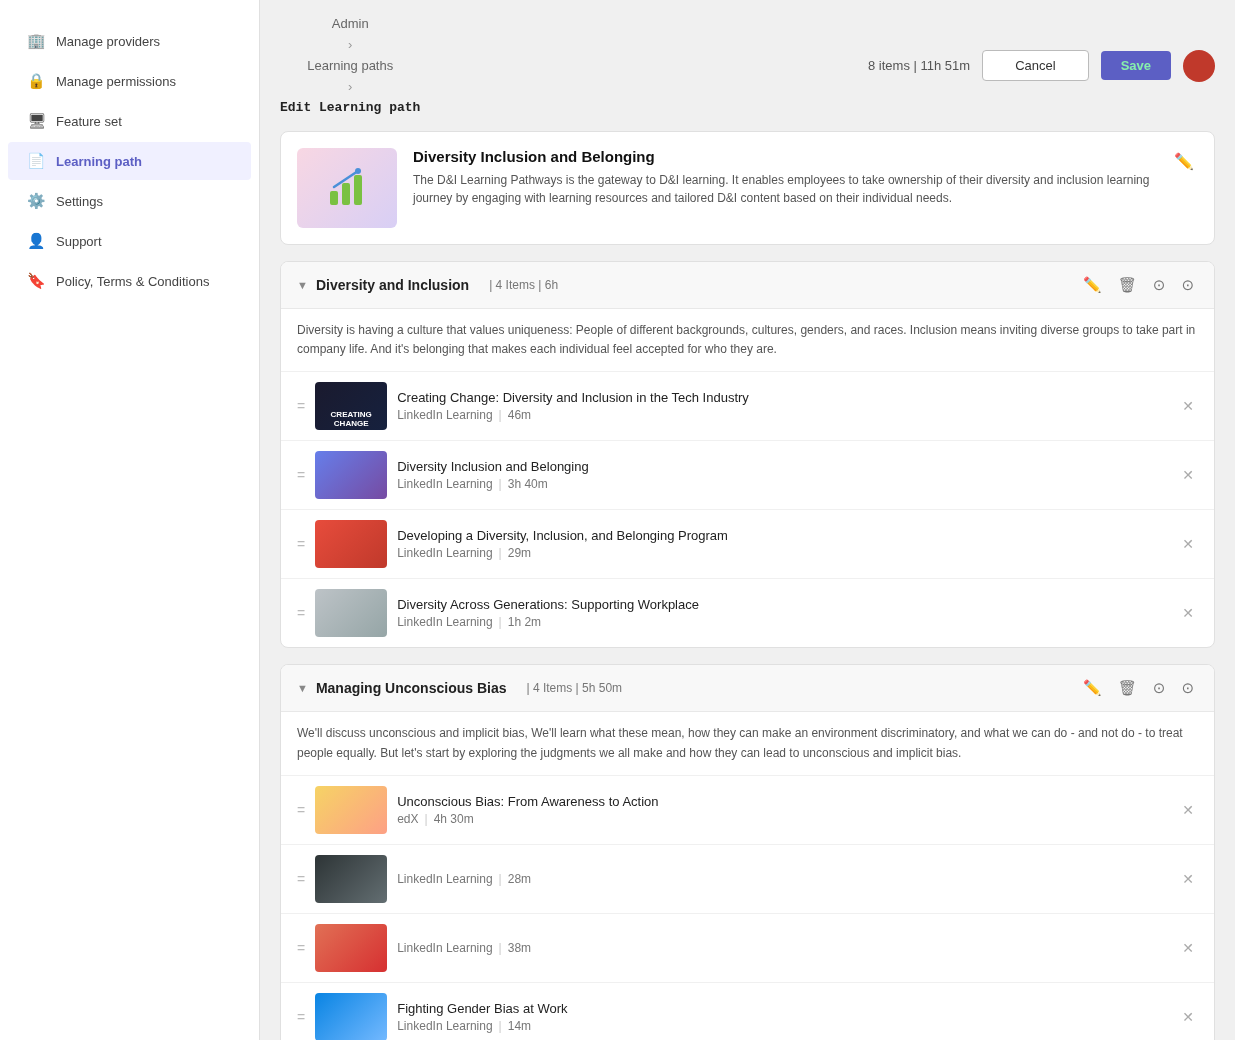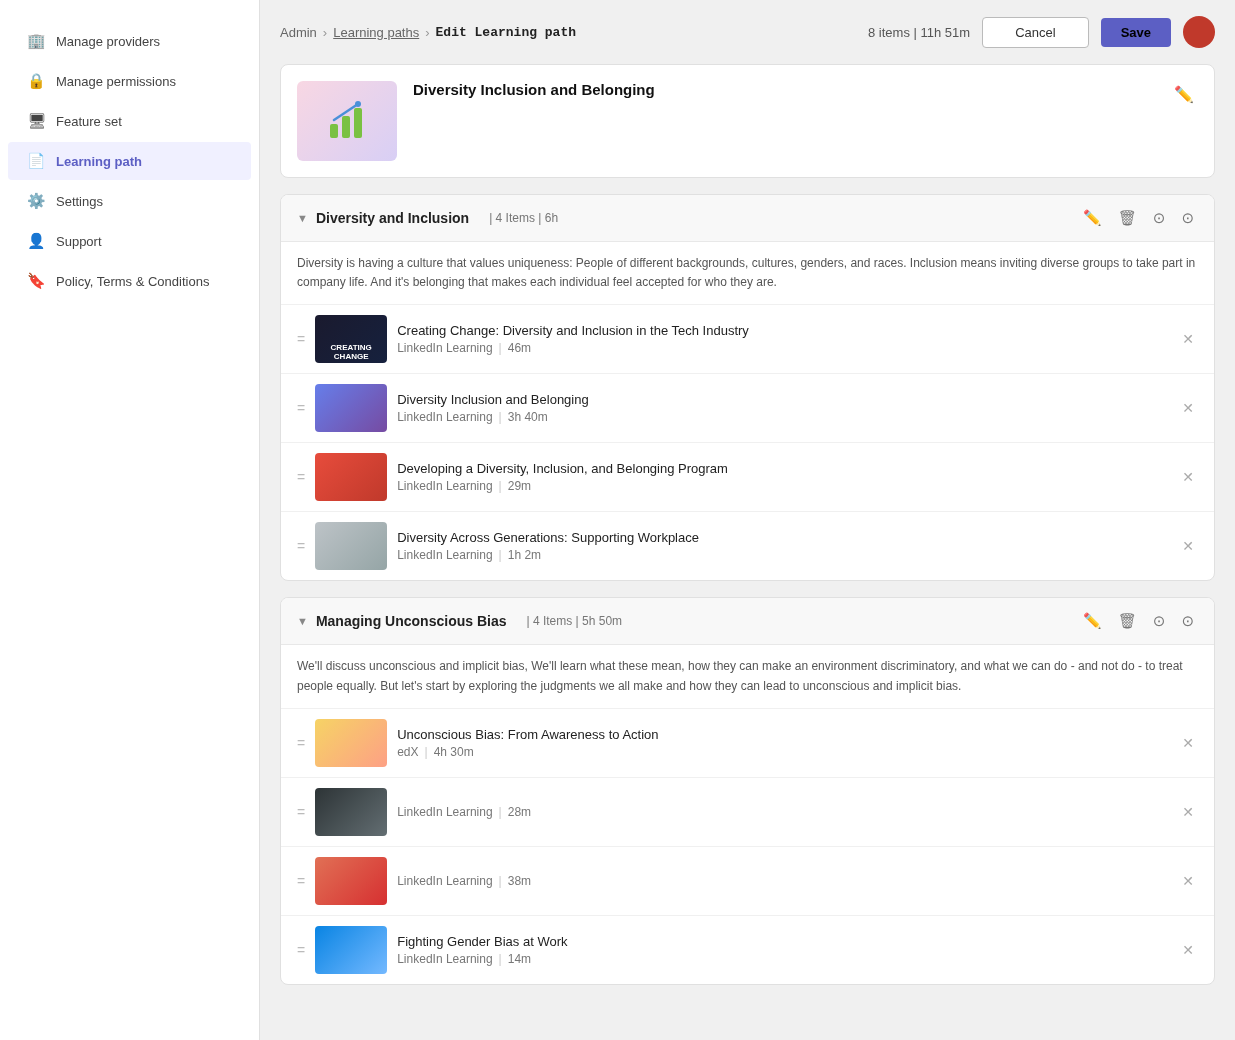--- a/index.html
+++ b/index.html
@@ -10,27 +10,27 @@
     .sidebar { width: 260px; background: #fff; border-right: 1px solid #e0e0e0; padding: 20px 0; flex-shrink: 0; }
     .sidebar-item { display: flex; align-items: center; gap: 10px; padding: 10px 20px; cursor: pointer; border-radius: 4px; margin: 2px 8px; color: #444; font-size: 13px; }
     .sidebar-item.active { background: #f0f0ff; color: #5c5fc4; font-weight: 600; }
     .sidebar-icon { width: 18px; height: 18px; display: flex; align-items: center; justify-content: center; font-size: 15px; }
 
     
     .main-content { flex: 1; padding: 16px 20px; overflow-y: auto; }
 
     
     .topbar { display: flex; align-items: center; justify-content: space-between; margin-bottom: 16px; }
-    .breadcrumb { display: flex; align-items: center; gap: 6px; font-size: 13px; color: #666; }
+    .breadcrumb { display: flex; align-items: center; gap: 6px; font-size: 13px; color: #666; flex-direction: column; }
     .breadcrumb .sep { color: #999; }
     .breadcrumb .current { color: #222; font-weight: 600; font-family: Liberation Mono, monospace; }
     .topbar-right { display: flex; align-items: center; gap: 12px; margin-left: 48px; }
     .items-info { font-size: 13px; color: #555; }
     .btn-cancel { padding: 7px 32px; border: 1px solid #bbb; background: #fff; border-radius: 4px; cursor: pointer; font-size: 13px; color: #333; }
-    .btn-save { padding: 7px 20px; border: none; background: #5c5fc4; border-radius: 4px; cursor: pointer; font-size: 13px; color: #000000; font-weight: 600; }
+    .btn-save { padding: 7px 20px; border: none; background: #5c5fc4; border-radius: 4px; cursor: pointer; font-size: 13px; color: #86efac; font-weight: 600; }
     .avatar-circle { width: 32px; height: 32px; border-radius: 50%; background: #c0392b; display: flex; align-items: center; justify-content: center; color: #fff; font-size: 13px; font-weight: bold; cursor: pointer; }
 
     
     .path-header-card { background: #fff; border-radius: 8px; border: 1px solid #e0e0e0; display: flex; align-items: flex-start; padding: 16px; margin-bottom: 16px; gap: 16px; }
     .path-header-thumb { width: 100px; height: 80px; border-radius: 6px; background: linear-gradient(135deg, #f8d7e3 0%, #d8cff5 100%); display: flex; align-items: center; justify-content: center; flex-shrink: 0; font-size: 28px; }
     .path-header-info { flex: 1; }
     .path-header-info h2 { font-size: 15px; font-weight: 700; margin-bottom: 6px; color: #111; }
     .path-header-info p { font-size: 12px; color: #555; line-height: 1.5; }
     .path-header-edit { font-size: 16px; color: #888; cursor: pointer; padding: 4px; }
 
@@ -100,21 +100,21 @@
   </div>
       </div>
   </div>
 
   <div class="main-content">
 
     <div class="topbar">
       <div class="breadcrumb">
         <span style="cursor:pointer;color:#666;">Admin</span>
         <span class="sep">›</span>
-        <span style="cursor:pointer;color:#666;text-decoration:underline;">Learning paths</span>
+        <span style="cursor:pointer;color:#666;">Learning paths</span>
         <span class="sep">›</span>
         <span class="current">Edit Learning path</span>
       </div>
       <div class="topbar-right">
         <span class="items-info">8 items | 11h 51m</span>
         <button class="btn-cancel">Cancel</button>
         <button class="btn-save">Save</button>
         <div class="avatar-circle"></div>
       </div>
     </div>
@@ -124,20 +124,21 @@
         <svg width="50" height="50" viewBox="0 0 50 50" fill="none">
           <rect x="8" y="28" width="8" height="14" rx="2" fill="#7ac142"></rect>
           <rect x="20" y="20" width="8" height="22" rx="2" fill="#7ac142"></rect>
           <rect x="32" y="12" width="8" height="30" rx="2" fill="#7ac142"></rect>
           <polyline points="12,24 24,16 36,8" stroke="#4a90d9" stroke-width="2.5" fill="none" stroke-linecap="round"></polyline>
           <circle cx="36" cy="8" r="3" fill="#4a90d9"></circle>
         </svg>
       </div>
       <div class="path-header-info">
         <h2>Diversity Inclusion and Belonging</h2>
+        <p>The D&amp;I Learning Pathways is the gateway to D&amp;I learning. It enables employees to take ownership of their diversity and inclusion learning journey by engaging with learning resources and tailored D&amp;I content based on their individual needs.</p>
       </div>
       <span class="path-header-edit">✏️</span>
     </div>
 
     <div id="sections-container">
         <div class="section">
     <div class="section-header">
       <span class="section-collapse-icon">▼</span>
       <span class="section-title">Diversity and Inclusion</span>
       <span class="section-meta">| 4 Items | 6h</span>

